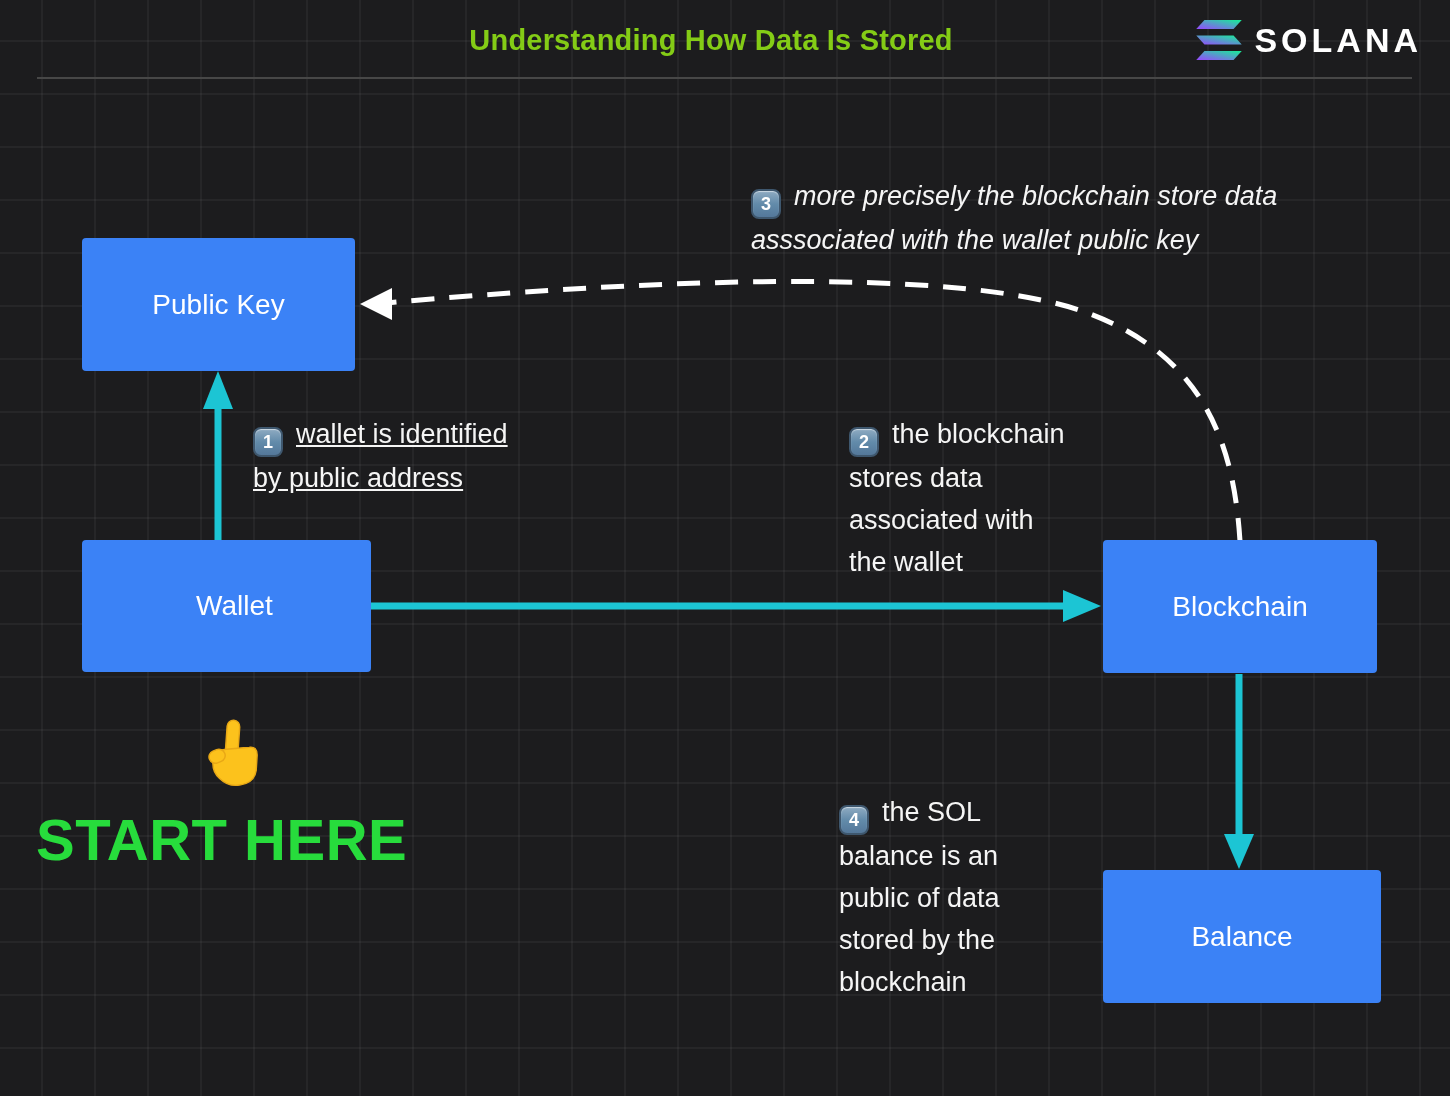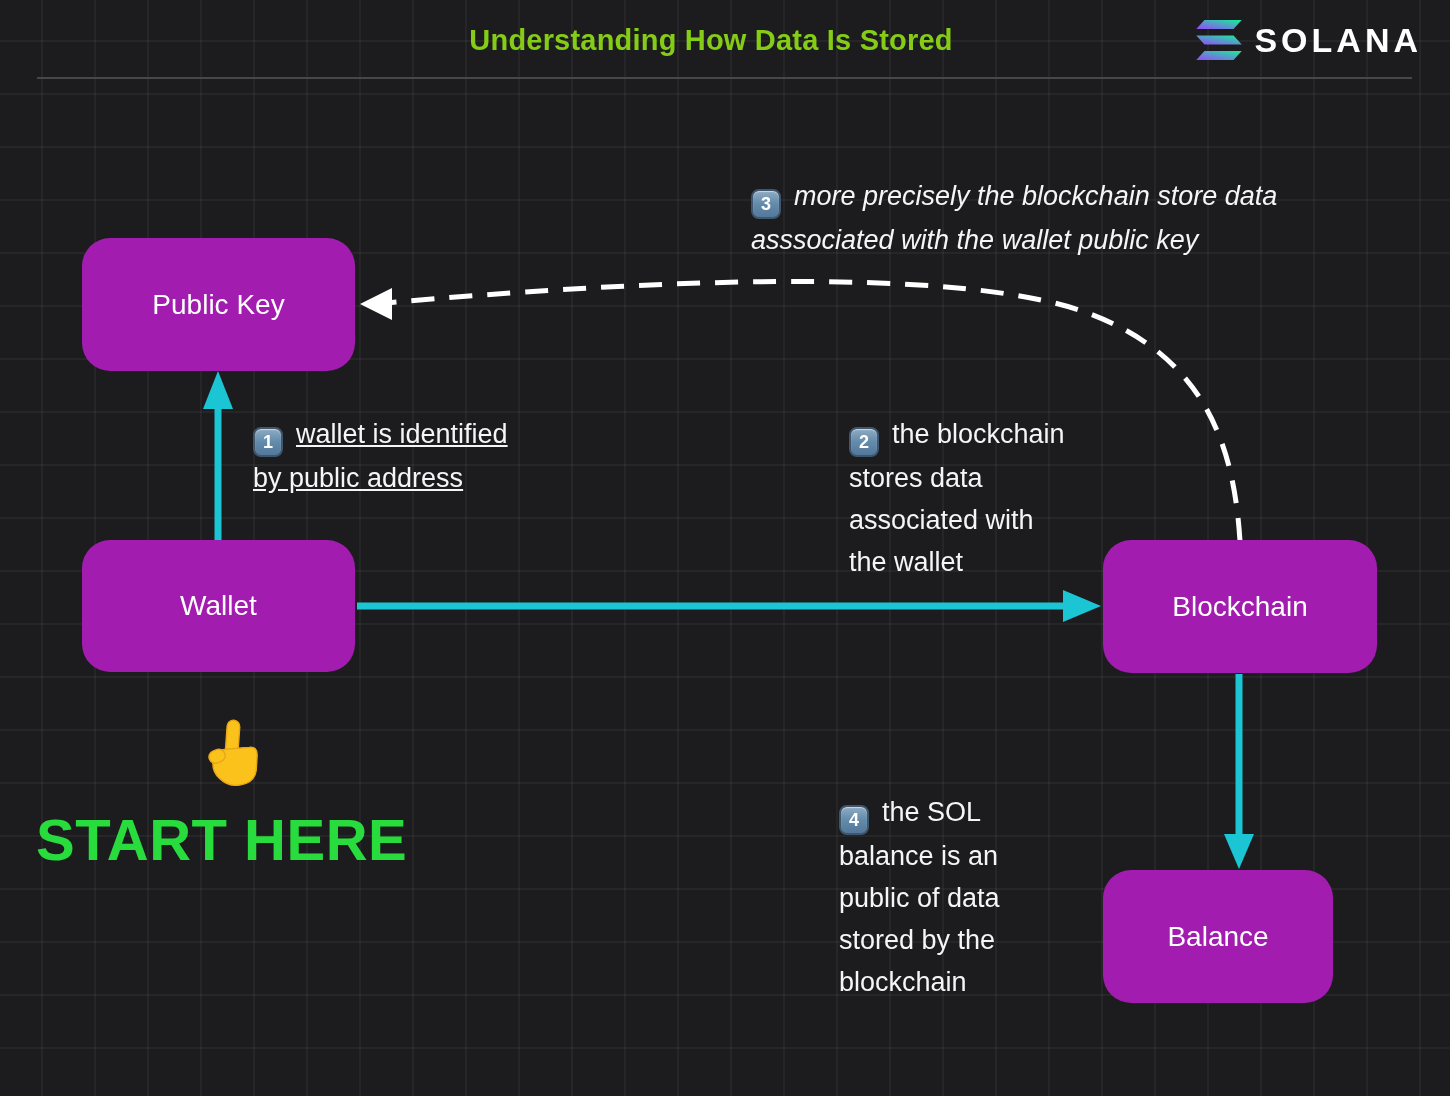--- a/index.html
+++ b/index.html
@@ -22,28 +22,28 @@
     letter-spacing:0.2px;
   }
   .logo{top:20px;right:28px;display:flex;align-items:center;gap:12px;}
   .logo-word{
     font-size:34px;font-weight:bold;color:#ffffff;letter-spacing:4px;
   }
   .divider{top:77px;left:37px;right:38px;height:2px;background:#474747;}
   
   svg.overlay{top:0;left:0;pointer-events:none;z-index:1;}
   .box{
-    z-index:2;background:#a21caf;border-radius:28px;
+    z-index:2;background:#3b82f6;border-radius:4px;
     display:flex;align-items:center;justify-content:center;
     color:#ffffff;font-size:28px;font-weight:400;
   }
   .box-public-key{left:82px;top:238px;width:273px;height:133px;}
-  .box-wallet{left:82px;top:540px;width:273px;height:132px;}
+  .box-wallet{left:82px;top:540px;width:273px;height:132px;padding-left:16px;}
   .box-blockchain{left:1103px;top:540px;width:274px;height:133px;}
-  .box-balance{left:1103px;top:870px;width:230px;height:133px;}
+  .box-balance{left:1103px;top:870px;width:278px;height:133px;}
   
   .note{z-index:3;font-size:27px;line-height:42px;color:#f5f5f5;}
   .note .txt{white-space:pre-line;}
   .note-1{left:253px;top:413px;width:340px;text-decoration:underline;}
   .note-2{left:849px;top:413px;width:280px;}
   .note-3{left:751px;top:151px;width:610px;font-style:italic;line-height:43px;margin-top:24px;}
   .note-4{left:839px;top:791px;width:260px;}
   .keycap{
     display:inline-block;width:30px;height:30px;border-radius:8px;
     background:linear-gradient(180deg,#8fabc2 0%,#628baa 50%,#54789a 100%);

